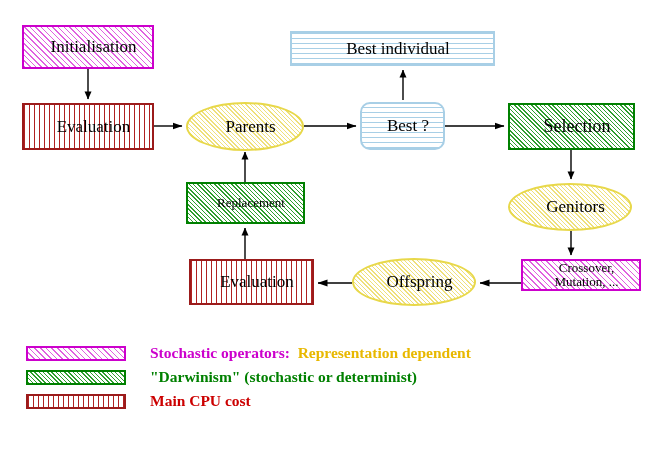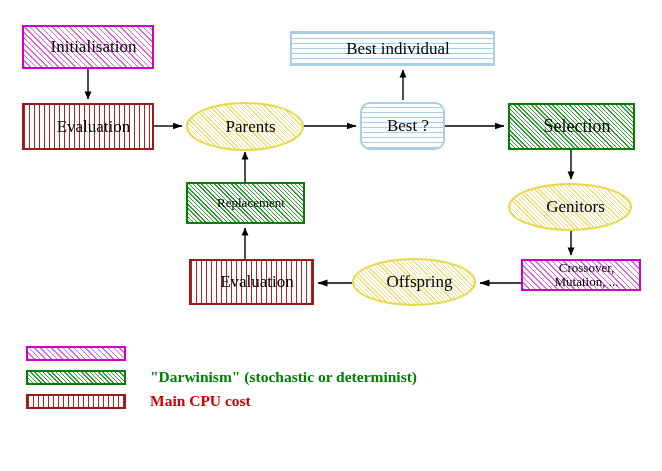--- a/index.html
+++ b/index.html
@@ -179,20 +179,21 @@
       <div class="node fill-magenta " style="left: 521px; top: 259px; width: 120px; height: 32px; font-size: 13px;"><span class="label">Crossover,
 Mutation, ...</span></div>
       <div class="node fill-yellow shape-ellipse" style="left: 352px; top: 258px; width: 124px; height: 48px; font-size: 17px; justify-content: center;"><span class="label">Offspring</span></div>
       <div class="node fill-red " style="left: 189px; top: 259px; width: 125px; height: 46px; font-size: 17px;"><span class="label">Evaluation</span></div>
       <div class="node fill-green " style="left: 186px; top: 182px; width: 119px; height: 42px; font-size: 13px;"><span class="label">Replacement</span></div>
     </div>
 
   <div id="legend">
       <div class="legend-row">
         <div class="legend-swatch fill-magenta"></div>
+        <div class="legend-text"><span class="lt-magenta">Stochastic operators:</span><span class="lt-gold">  Representation dependent</span></div>
       </div>
       <div class="legend-row">
         <div class="legend-swatch fill-green"></div>
         <div class="legend-text"><span class="lt-green">"Darwinism" (stochastic or determinist)</span></div>
       </div>
       <div class="legend-row">
         <div class="legend-swatch fill-red"></div>
         <div class="legend-text"><span class="lt-red">Main CPU cost</span></div>
       </div>
     </div>

